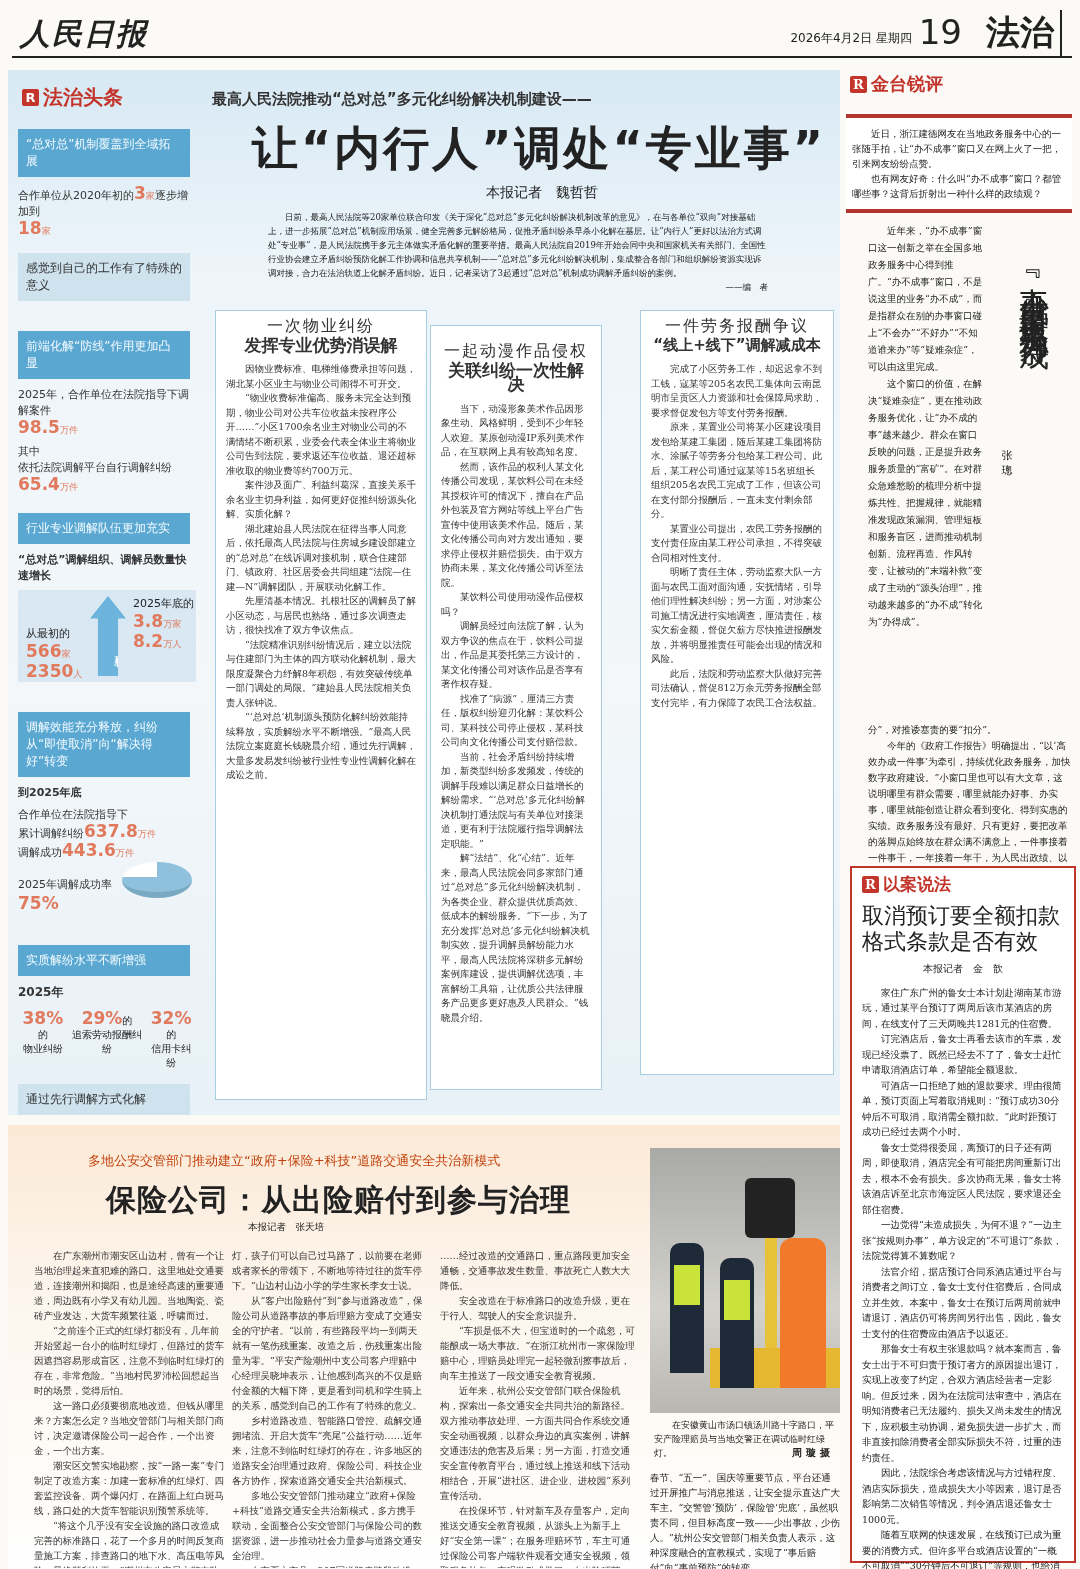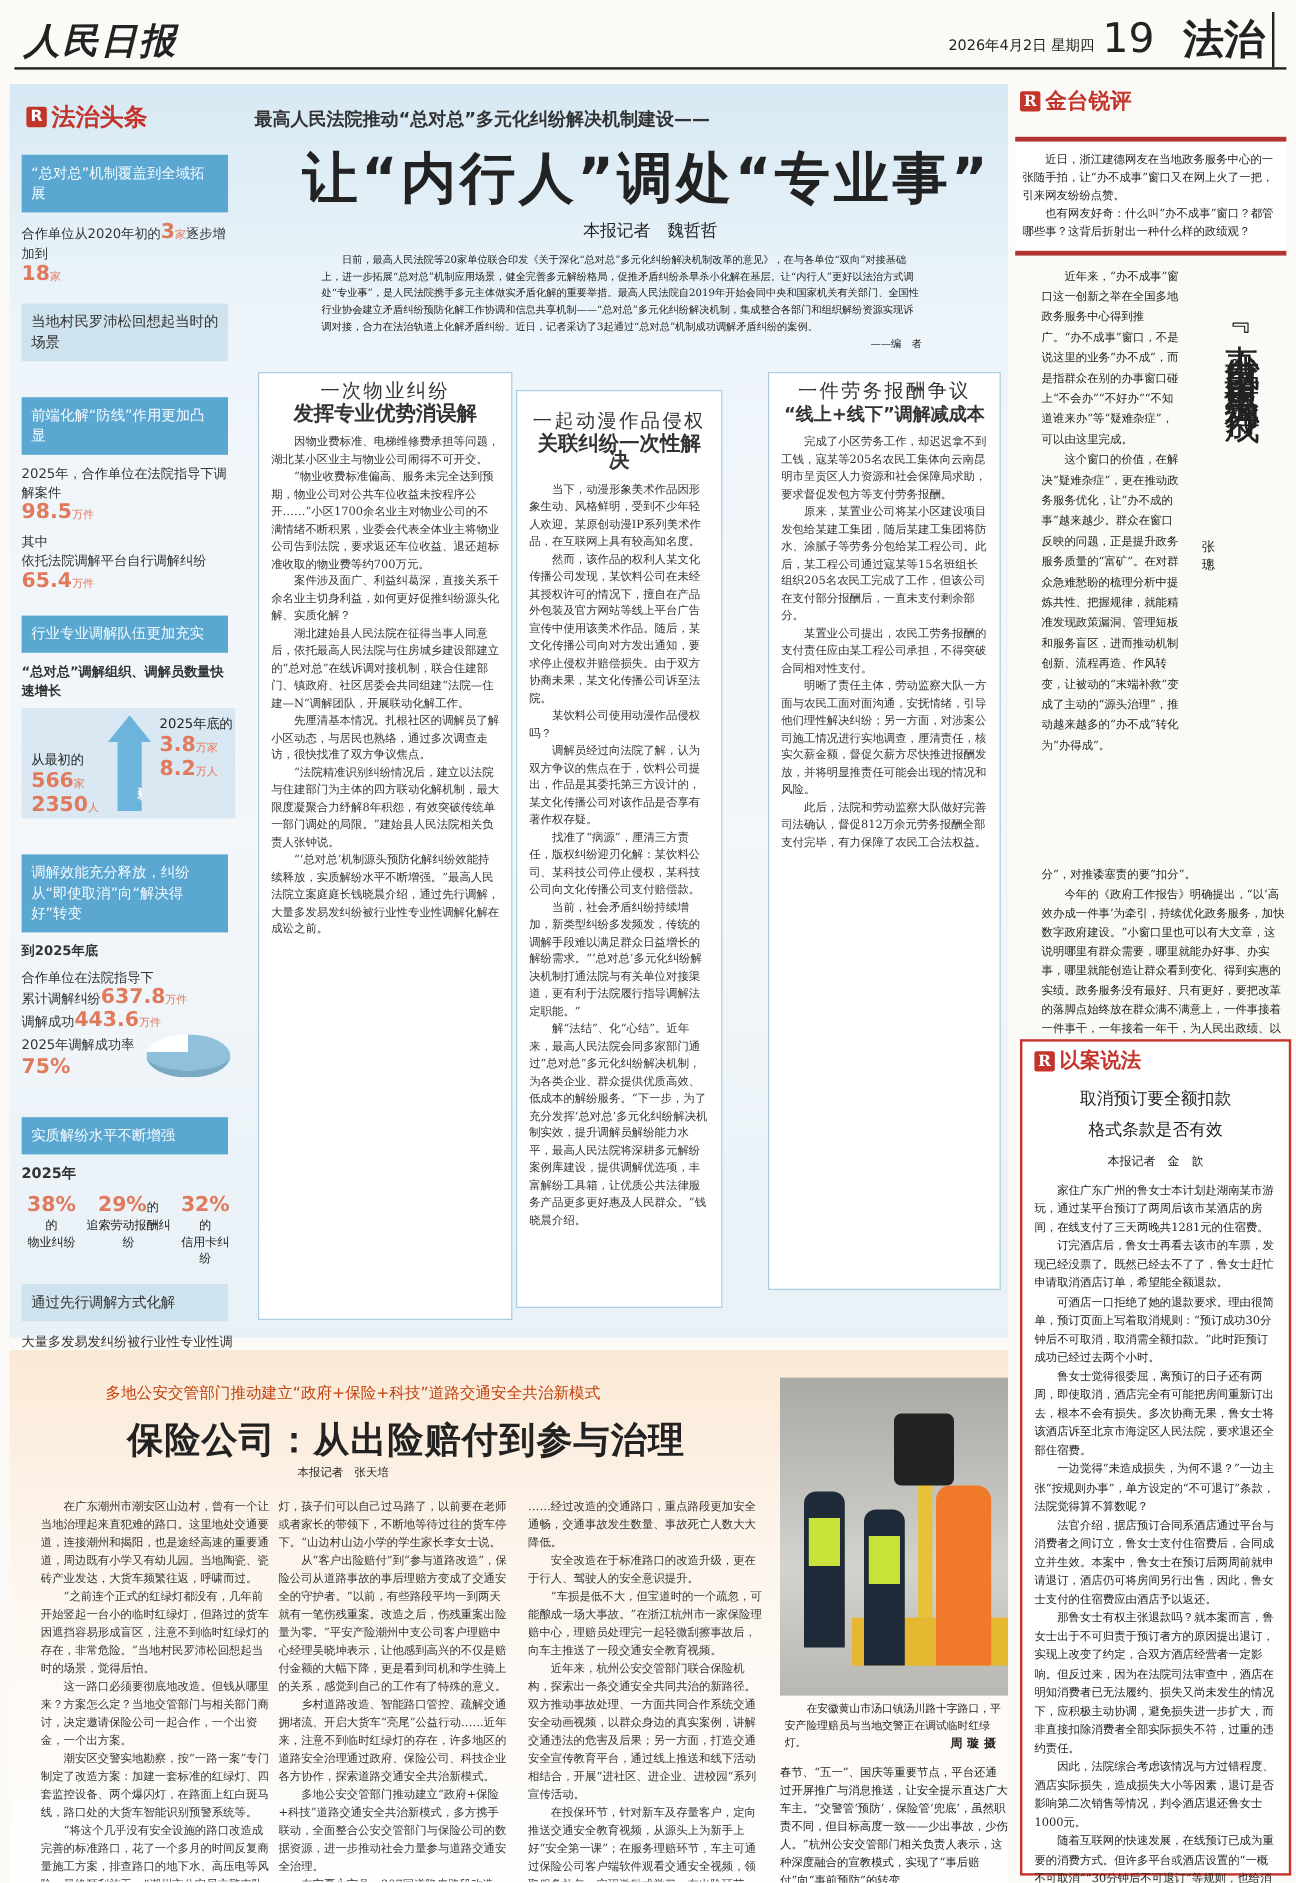--- a/index.html
+++ b/index.html
@@ -36,21 +36,21 @@
 .right-col{position:absolute;left:846px;top:70px;width:226px}
 .commentary-box{border-top:4px solid #b4342f;border-bottom:4px solid #b4342f;margin-top:14px;padding:8px 6px;font-size:9.5px;line-height:15px;background:#fff}
 .commentary-box p{text-indent:2em}
 .commentary-body{position:absolute;left:868px;top:222px;width:118px;font-size:9.5px;line-height:17px;text-indent:2em}
 .vert-title{position:absolute;left:1022px;top:260px;width:32px;writing-mode:vertical-rl;font-family:"DejaVu Sans",sans-serif;font-size:30px;letter-spacing:4px}
 .vert-author{position:absolute;left:998px;top:440px;writing-mode:vertical-rl;font-size:11px;letter-spacing:16px}
 .commentary-end{position:absolute;left:868px;top:722px;width:204px;font-size:9.5px;line-height:16px}
 .commentary-end p{text-indent:2em}
 .case-box{position:absolute;left:850px;top:866px;width:226px;height:697px;border:2px solid #c3342b;background:#fff;padding:8px 10px;font-size:9.5px;line-height:15.5px}
 .case-box p{text-indent:2em}
-.case-title{text-align:center;font-family:"DejaVu Sans",sans-serif;font-size:14px;line-height:26px;margin:10px 0 6px}
+.case-title{text-align:left;font-family:"DejaVu Sans",sans-serif;font-size:22px;line-height:26px;margin:10px 0 6px}
 .case-byline{text-align:center;font-size:10px;margin-bottom:8px}
 .bottom-panel{position:absolute;left:8px;top:1125px;width:832px;height:444px;background:linear-gradient(180deg,#fbe9d6 0%,#fdf6ee 40%,#fff 100%)}
 .b-kicker{position:absolute;left:88px;top:1152px;font-family:"DejaVu Sans",sans-serif;font-size:13px;color:#c2410c}
 .b-headline{position:absolute;left:106px;top:1180px;font-size:30px;font-weight:bold;letter-spacing:1px}
 .b-byline{position:absolute;left:248px;top:1221px;font-size:9.5px}
 .b-text{position:absolute;top:1248px;font-size:9.5px;line-height:15px;color:#333;width:192px}
 .b-text p{text-indent:2em}
 .photo{position:absolute;left:650px;top:1148px;width:190px;height:265px;background:linear-gradient(180deg,#a9a9a6 0%,#d3d2cd 60%,#b8b7b2 100%);overflow:hidden}
 .photo .pole{position:absolute;left:115px;top:40px;width:12px;height:200px;background:#e8c13a}
 .photo .light{position:absolute;left:95px;top:30px;width:50px;height:60px;background:#222;border-radius:6px}
@@ -77,21 +77,21 @@
 <aside class="sidebar">
   <div class="sec-head">
       <span class="r-badge">R</span>
       <span>法治头条</span>
     </div>
 
   <div>
     <div class="bar">“总对总”机制覆盖到全域拓展</div>
     <div class="stat"><span>合作单位从2020年初的</span><span class="big">3</span><small style="color:#e17a5d">家</small><span>逐步增加到</span></div>
     <div class="stat"><span class="big">18</span><small style="color:#e17a5d">家</small></div>
-    <div class="bar light">当地村民罗沛松回想起当时的场景</div>
+    <div class="bar light">感觉到自己的工作有了特殊的意义</div>
   </div>
 
   <div style="margin-top:30px">
     <div class="bar">前端化解“防线”作用更加凸显</div>
     <div class="stat">2025年，合作单位在法院指导下调解案件</div>
     <div class="stat"><span class="big">98.5</span><small style="color:#e17a5d">万件</small></div>
     <div class="stat" style="margin-top:6px">其中</div>
     <div class="stat">依托法院调解平台自行调解纠纷</div>
     <div class="stat"><span class="big">65.4</span><small style="color:#e17a5d">万件</small></div>
   </div>
@@ -113,21 +113,21 @@
       </div>
     </div>
   </div>
 
   <div style="margin-top:30px;position:relative">
     <div class="bar">调解效能充分释放，纠纷从“即使取消”向“解决得好”转变</div>
     <div class="stat" style="font-weight:bold">到2025年底</div>
     <div class="stat" style="margin-top:6px">合作单位在法院指导下</div>
     <div class="stat"><span>累计调解纠纷</span><span class="big">637.8</span><small style="color:#e17a5d">万件</small></div>
     <div class="stat"><span>调解成功</span><span class="big">443.6</span><small style="color:#e17a5d">万件</small></div>
-    <div class="stat" style="margin-top:2px">2025年调解成功率</div>
+    <div class="stat" style="margin-top:16px">2025年调解成功率</div>
     <div class="big">75%</div>
     <div class="pie" style="top:150px"></div>
   </div>
 
   <div style="margin-top:32px">
     <div class="bar">实质解纷水平不断增强</div>
     <div class="stat" style="font-weight:bold;font-size:12px">2025年</div>
     <div class="pct-row" style="margin-top:8px">
       <div><span class="big">38%</span><span>的</span><div>物业纠纷</div></div>
       <div><span class="big">29%</span><span>的</span><div>追索劳动报酬纠纷</div></div>

